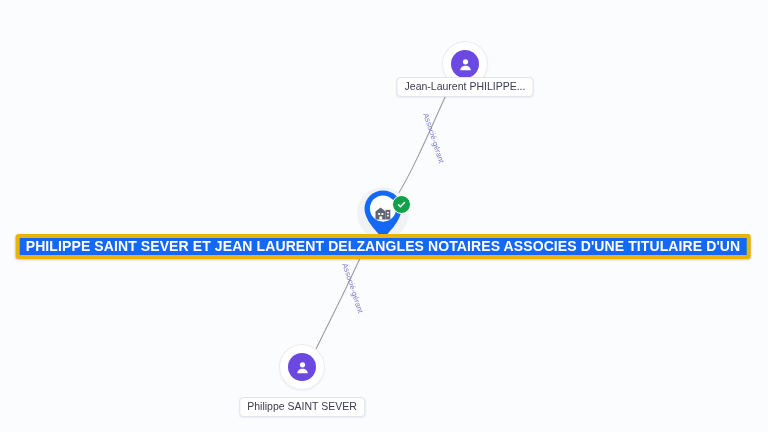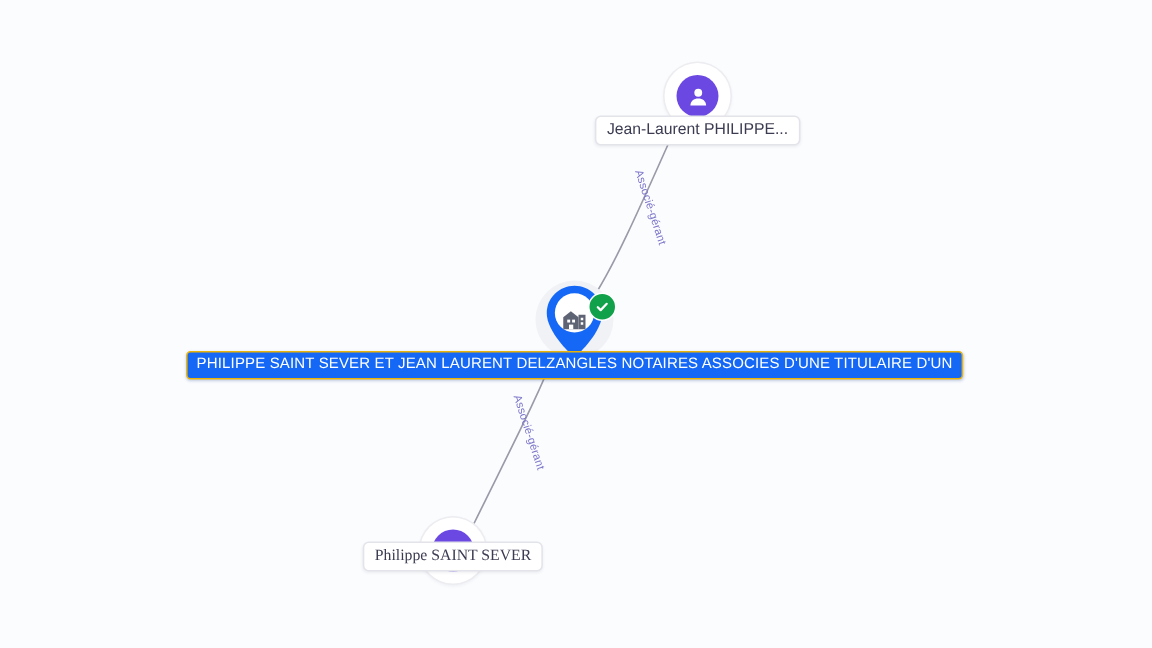--- a/index.html
+++ b/index.html
@@ -112,29 +112,30 @@
     display: flex;
     align-items: center;
     justify-content: center;
   }
   .company-badge svg { display: block; }
 
   .company-label {
     position: absolute;
     transform: translate(-50%, 0);
     background: #1468f5;
-    border: 1px solid #eab308;
+    border: 4px solid #eab308;
     border-radius: 3px;
     padding: 2px 6px 3px 6px;
-    font-size: 10px;
+    font-size: 14px;
     line-height: 12px;
     letter-spacing: 0.1px;
     color: #ffffff;
     white-space: nowrap;
     box-shadow: 0 1px 2px rgba(20,60,140,0.25);
+    font-weight: bold;
   }
 
   
   .edge-label {
     position: absolute;
     font-size: 7.5px;
     line-height: 9px;
     color: #7b74c9;
     white-space: nowrap;
     transform-origin: 0 0;
@@ -202,15 +203,15 @@
 
   <div class="person-node" style="left:302px; top:367px;">
     <div class="person-halo"></div>
     <div class="person-avatar">
       <svg width="17" height="17" viewBox="0 0 24 24" aria-hidden="true">
         <circle cx="12" cy="8.2" r="3.7" fill="#ffffff"></circle>
         <path d="M4.6 20.2c0-4.1 3.3-6.6 7.4-6.6s7.4 2.5 7.4 6.6z" fill="#ffffff"></path>
       </svg>
     </div>
   </div>
-  <div class="person-label" style="left:302px; top:361px;font-family:Liberation Serif, serif;">Philippe SAINT SEVER</div>
+  <div class="person-label" style="left:302px; top:397px;">Philippe SAINT SEVER</div>
 
 </div>
 
 </body></html>

